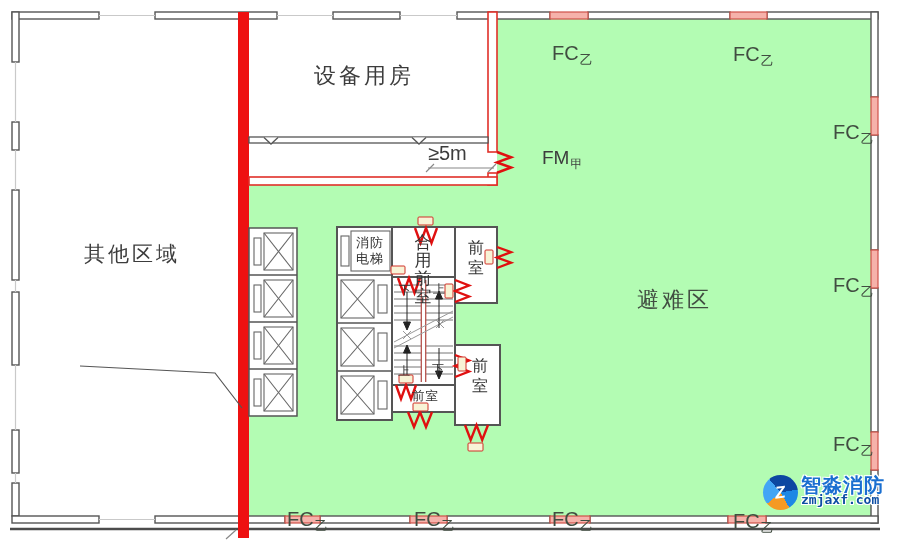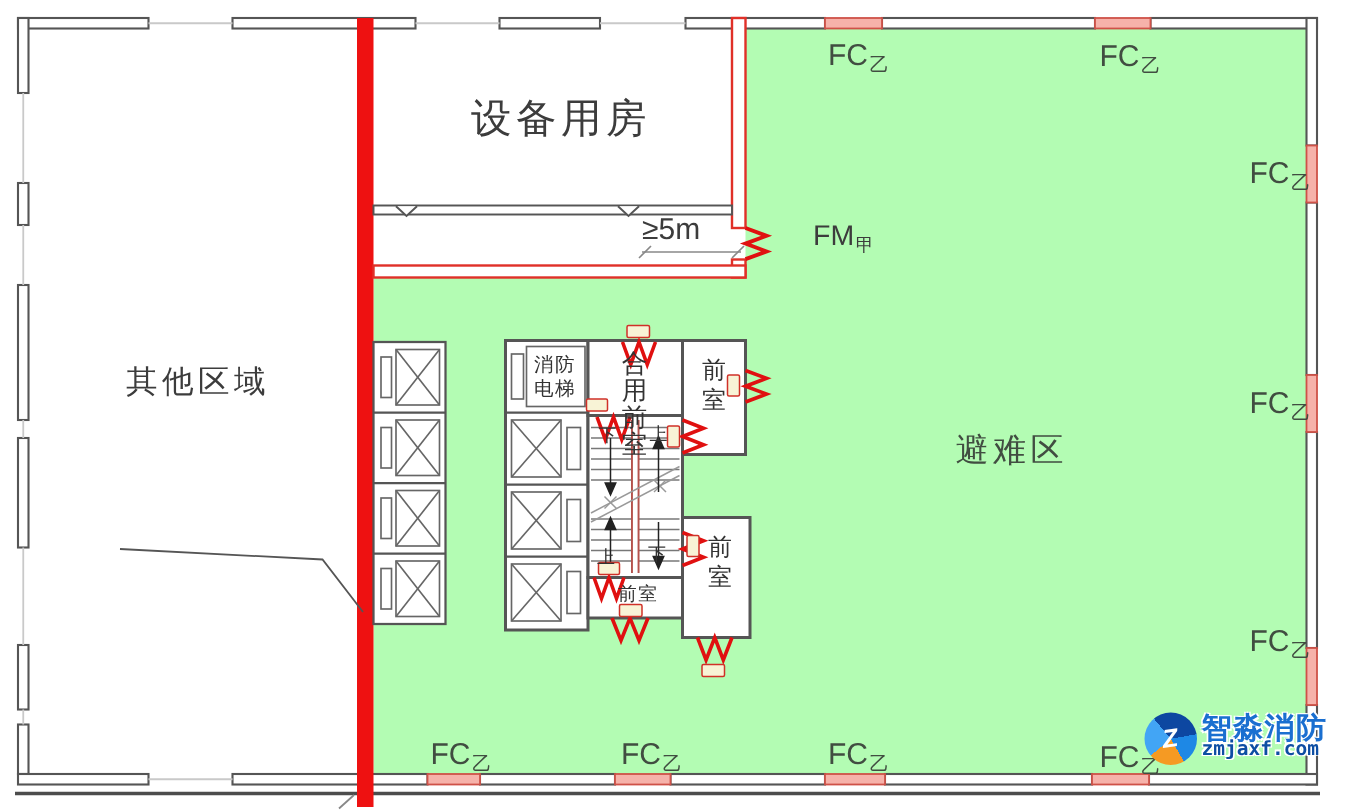--- a/index.html
+++ b/index.html
@@ -1,23 +1,23 @@
 <!DOCTYPE html>
 <html><head>
 <meta charset="utf-8">
 <style>
   html,body{margin:0;padding:0;background:#fff;}
   #plan{position:relative;width:900px;height:541px;background:#fff;overflow:hidden;
         font-family:"Liberation Sans","DejaVu Sans",sans-serif;}
   #plan svg{position:absolute;left:0;top:0;}
   .lbl{position:absolute;color:#3c3c3c;white-space:nowrap;}
-  .room-big{font-size:27px;letter-spacing:3px;font-weight:500;}
+  .room-big{font-size:22px;letter-spacing:3px;font-weight:500;}
   .green-lbl{color:#414d41;}
   .note{font-size:20px;line-height:25px;white-space:pre-line;width:170px;}
-  .fc{font-size:20px;color:#414d41;font-weight:500;}
+  .fc{font-size:20px;color:#414d41;font-weight:500;margin-top:16px;}
   .fc .sub{font-size:13px;position:relative;top:4px;left:1px;}
   .fm{font-size:19px;color:#3c3c3c;font-weight:500;margin-left:29px;}
   .fm .sub{font-size:12px;position:relative;top:4px;left:1px;}
   .dim{font-size:20px;color:#3c3c3c;font-weight:500;}
   .small-room{color:#333;word-break:break-all;white-space:normal;text-align:center;}
   .fe{font-size:13px;line-height:16px;width:30px;letter-spacing:1px;}
   .sv{font-size:17px;line-height:18px;width:32px;}
   .vert{font-size:16px;line-height:20px;width:18px;}
   .horiz{font-size:12.5px;letter-spacing:1px;}
   .stair-dir{font-size:12px;color:#333;}

